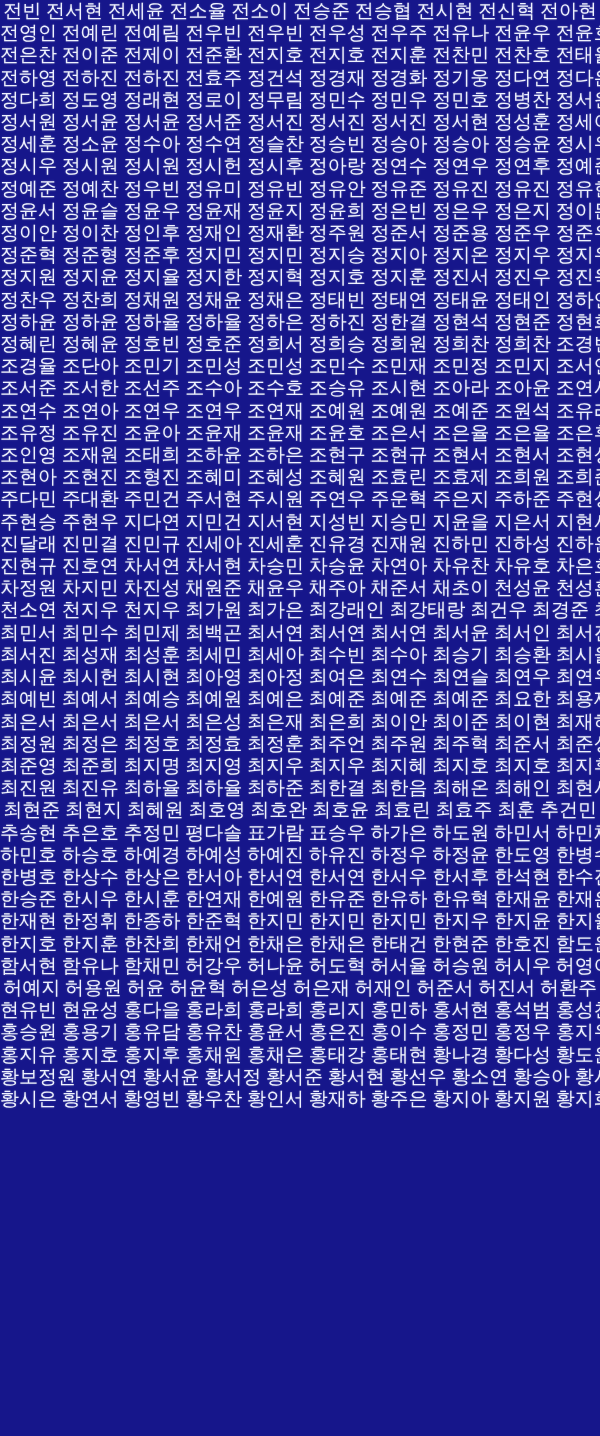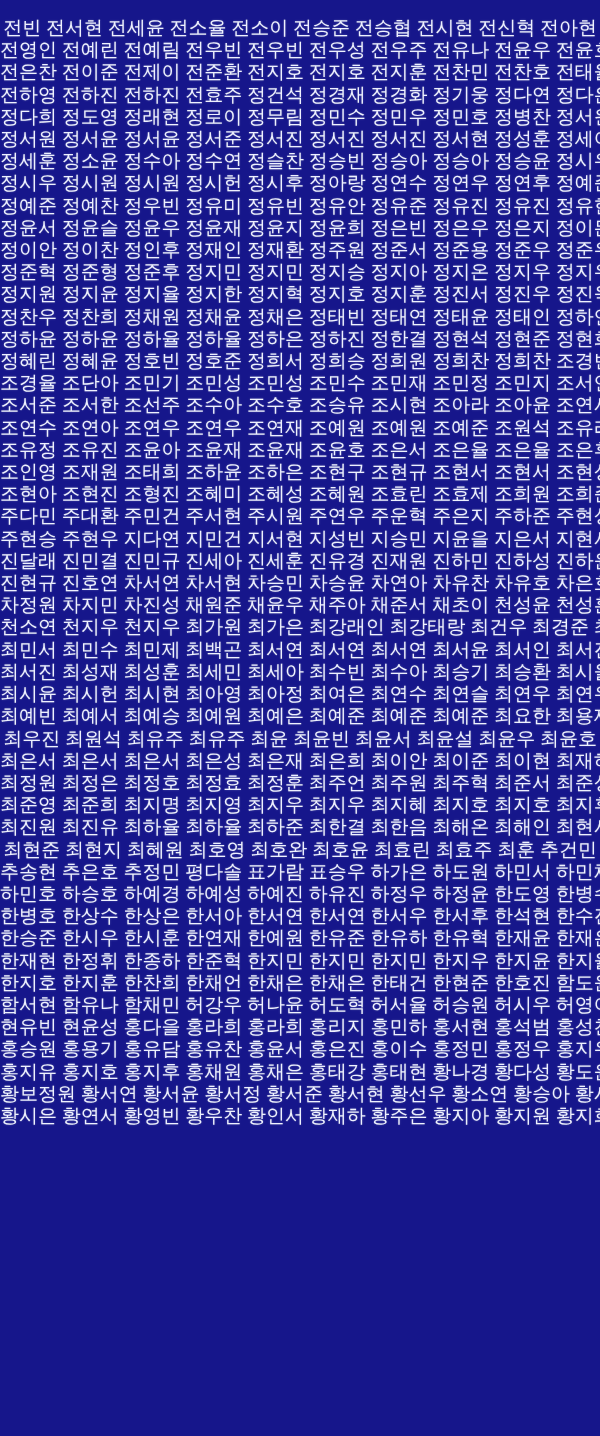--- a/index.html
+++ b/index.html
@@ -15,21 +15,21 @@
   }
   .screen {
     position: absolute;
     inset: 0;
   }
   .credits {
     position: absolute;
     top: 0;
     left: 0;
     width: 600px;
-    padding-top: 17px;
+    padding-top: 0;
     text-align: center;
     font-family: "Liberation Serif", "DejaVu Serif", serif;
     font-size: 19px;
     line-height: 22.2px;
     font-weight: 500;
     color: var(--fg, #eef1ff);
     text-shadow: 0 0 2px rgba(190, 200, 255, 0.45), 0 0 1px rgba(10, 10, 80, 0.6);
     letter-spacing: 0px;
     white-space: nowrap;
   }
@@ -67,32 +67,32 @@
       <div class="line">주다민 주대환 주민건 주서현 주시원 주연우 주운혁 주은지 주하준 주현성</div>
       <div class="line">주현승 주현우 지다연 지민건 지서현 지성빈 지승민 지윤을 지은서 지현서</div>
       <div class="line">진달래 진민결 진민규 진세아 진세훈 진유경 진재원 진하민 진하성 진하윤</div>
       <div class="line">진현규 진호연 차서연 차서현 차승민 차승윤 차연아 차유찬 차유호 차은호</div>
       <div class="line">차정원 차지민 차진성 채원준 채윤우 채주아 채준서 채초이 천성윤 천성훈</div>
       <div class="line">천소연 천지우 천지우 최가원 최가은 최강래인 최강태랑 최건우 최경준 최다경</div>
       <div class="line">최민서 최민수 최민제 최백곤 최서연 최서연 최서연 최서윤 최서인 최서진</div>
       <div class="line">최서진 최성재 최성훈 최세민 최세아 최수빈 최수아 최승기 최승환 최시울</div>
       <div class="line">최시윤 최시헌 최시현 최아영 최아정 최여은 최연수 최연슬 최연우 최연우</div>
       <div class="line">최예빈 최예서 최예승 최예원 최예은 최예준 최예준 최예준 최요한 최용재</div>
-      <div class="line">최우진 최원석 최유주 최유주 최윤 최윤빈 최윤서 최윤설 최윤우 최윤호</div>
       <div class="line">최은서 최은서 최은서 최은성 최은재 최은희 최이안 최이준 최이현 최재하</div>
       <div class="line">최정원 최정은 최정호 최정효 최정훈 최주언 최주원 최주혁 최준서 최준성</div>
       <div class="line">최준영 최준희 최지명 최지영 최지우 최지우 최지혜 최지호 최지호 최지후</div>
       <div class="line">최진원 최진유 최하율 최하율 최하준 최한결 최한음 최해온 최해인 최현서</div>
       <div class="line">최현준 최현지 최혜원 최호영 최호완 최호윤 최효린 최효주 최훈 추건민</div>
       <div class="line">추송현 추은호 추정민 평다솔 표가람 표승우 하가은 하도원 하민서 하민채</div>
       <div class="line">하민호 하승호 하예경 하예성 하예진 하유진 하정우 하정윤 한도영 한병수</div>
       <div class="line">한병호 한상수 한상은 한서아 한서연 한서연 한서우 한서후 한석현 한수진</div>
       <div class="line">한승준 한시우 한시훈 한연재 한예원 한유준 한유하 한유혁 한재윤 한재은</div>
       <div class="line">한재현 한정휘 한종하 한준혁 한지민 한지민 한지민 한지우 한지윤 한지율</div>
       <div class="line">한지호 한지훈 한찬희 한채언 한채은 한채은 한태건 한현준 한호진 함도윤</div>
       <div class="line">함서현 함유나 함채민 허강우 허나윤 허도혁 허서율 허승원 허시우 허영아</div>
+      <div class="line">허예지 허용원 허윤 허윤혁 허은성 허은재 허재인 허준서 허진서 허환주</div>
       <div class="line">현유빈 현윤성 홍다을 홍라희 홍라희 홍리지 홍민하 홍서현 홍석범 홍성찬</div>
       <div class="line">홍승원 홍용기 홍유담 홍유찬 홍윤서 홍은진 홍이수 홍정민 홍정우 홍지우</div>
       <div class="line">홍지유 홍지호 홍지후 홍채원 홍채은 홍태강 홍태현 황나경 황다성 황도윤</div>
       <div class="line">황보정원 황서연 황서윤 황서정 황서준 황서현 황선우 황소연 황승아 황시윤</div>
       <div class="line">황시은 황연서 황영빈 황우찬 황인서 황재하 황주은 황지아 황지원 황지희</div>
     </div>
 </div>
 
 </body></html>

